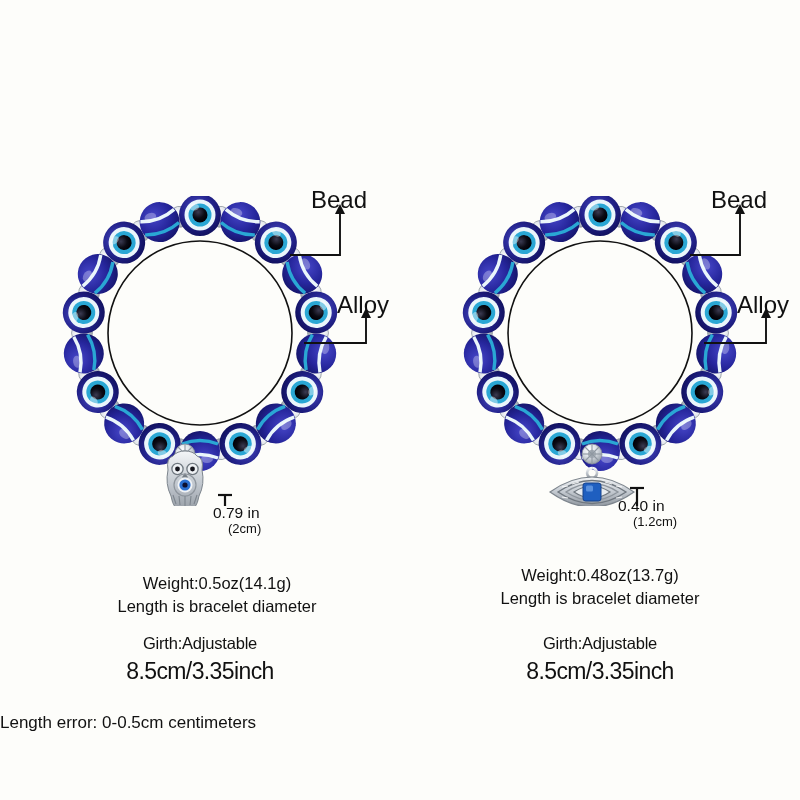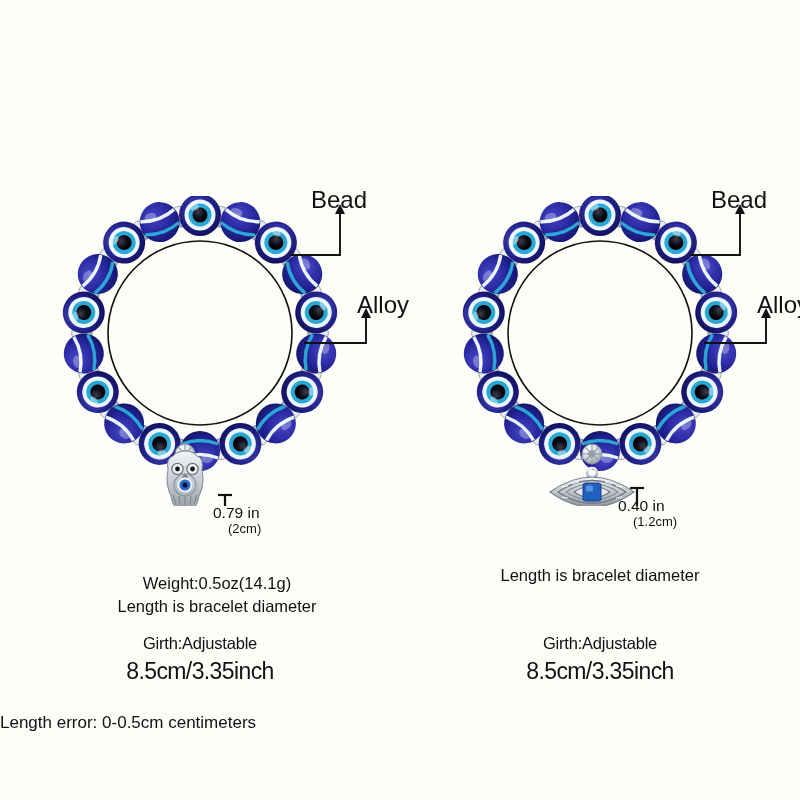--- a/index.html
+++ b/index.html
@@ -61,21 +61,21 @@
     letter-spacing: -0.6px;
   }
 
   
   .callout-label {
     position: absolute;
     font-size: 24px;
     white-space: nowrap;
   }
   .lbl-bead  { left: 311px; top: 186px; }
-  .lbl-alloy { left: 337px; top: 291px; margin-left: 20px; }
+  .lbl-alloy { left: 337px; top: 291px; }
 
   
   .dim-text {
     position: absolute;
     font-size: 15.5px;
     line-height: 1.08;
     white-space: nowrap;
   }
   .dim-sub { font-size: 13px; margin-left: 15px; }
 
@@ -813,18 +813,19 @@
     <div class="callout-label lbl-bead">Bead</div>
     <div class="callout-label lbl-alloy">Alloy</div>
   </div>
 
   <div class="dim-text dim-right">
     <div>0.40 in</div>
     <div class="dim-sub">(1.2cm)</div>
   </div>
 
   <div class="weight-block wb-right">
+    <div>Weight:0.48oz(13.7g)</div>
     <div>Length is bracelet diameter</div>
   </div>
 
   <div class="footer-note">Length error: 0-0.5cm centimeters</div>
 
 </div>
 
 </body></html>

